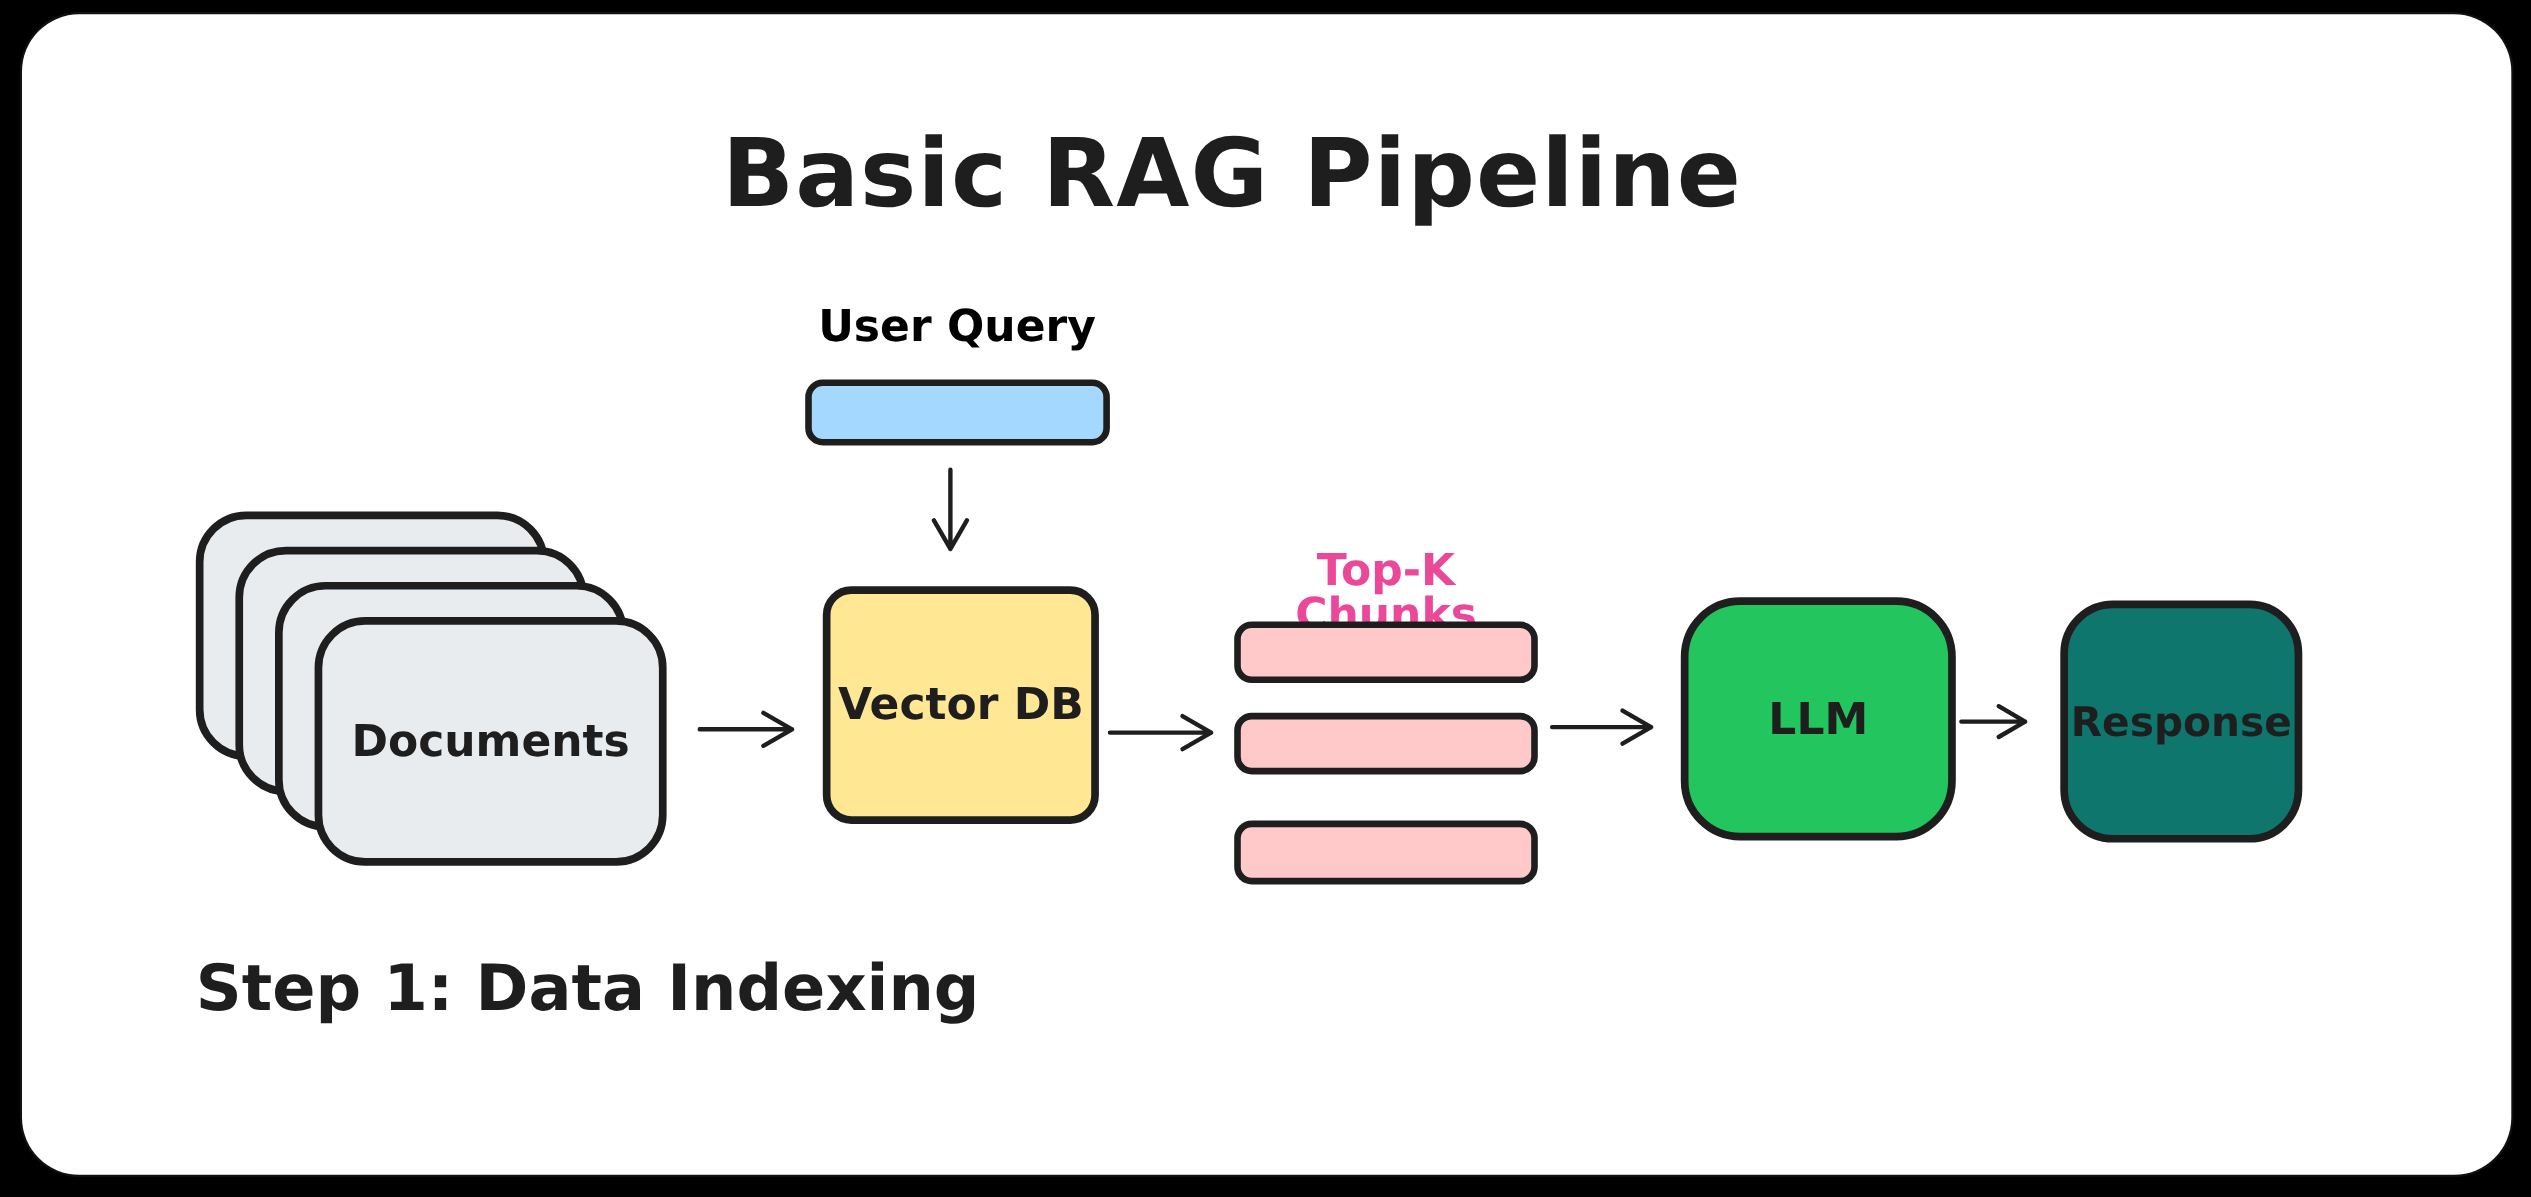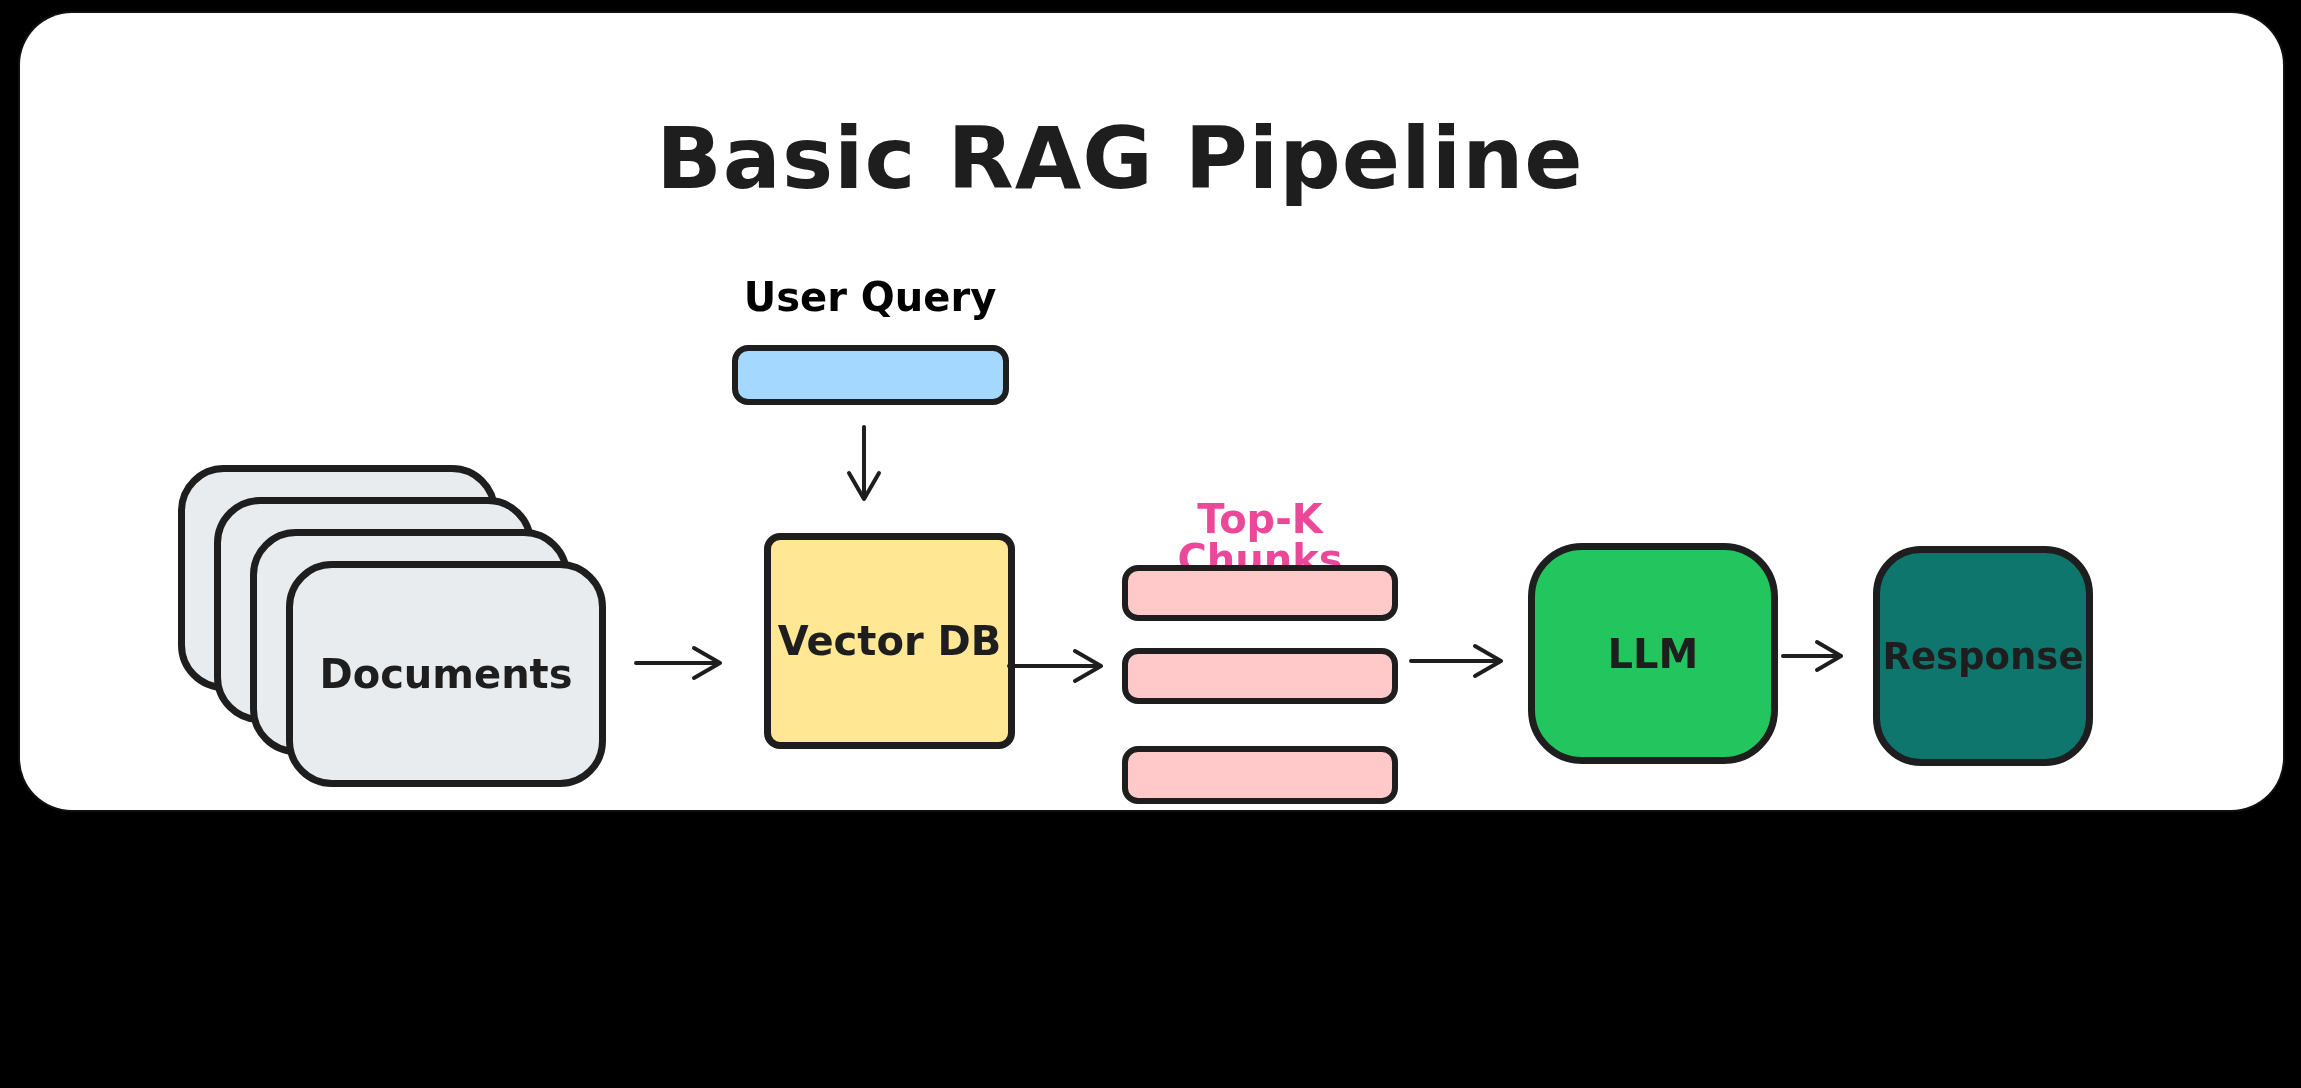--- a/index.html
+++ b/index.html
@@ -11,21 +11,21 @@
   .stage {
     position: relative;
     width: 2301px;
     height: 1088px;
     background: var(--canvas_bg, #000);
     overflow: hidden;
   }
   .card {
     position: absolute;
     left: 20px; top: 13px;
-    width: 2263px; height: 797px;
+    width: 2263px; height: 1055px;
     background: var(--card_bg, #fff);
     border-radius: 52px;
     box-shadow: 0 0 0 2px rgba(30,30,30,.55);
   }
   .title {
     position: absolute;
     left: 550px; top: 98px; width: 1100px;
     text-align: center;
     font-size: 86px; font-weight: 700;
     letter-spacing: 1px;
@@ -61,21 +61,21 @@
   .doc1 { left: 158px; top: 452px; }
   .doc2 { left: 194px; top: 484px; }
   .doc3 { left: 230px; top: 516px; }
   .doc4 { left: 266px; top: 548px; display: flex; align-items: center; justify-content: center; }
   .node {
     position: absolute;
     border: 7px solid var(--stroke, #1e1e1e);
     box-sizing: border-box;
     display: flex; align-items: center; justify-content: center;
   }
-  .vector-db { left: 728px; top: 520px; width: 251px; height: 216px; border-radius: 16px; margin-left: 16px; }
+  .vector-db { left: 728px; top: 520px; width: 251px; height: 216px; border-radius: 26px; }
   .llm      { left: 1508px; top: 530px; width: 250px; height: 221px; border-radius: 54px; }
   .response { left: 1853px; top: 533px; width: 220px; height: 220px; border-radius: 48px; }
   .node-label {
     font-size: 40px; font-weight: 600;
     color: var(--stroke, #1e1e1e);
     line-height: 1;
     white-space: nowrap;
   }
   .response .node-label { font-size: 37px; }
   .step-caption {
@@ -146,15 +146,16 @@
     </div>
 
     <svg class="arrow" style="left:1761px; top:621px" width="66" height="44" viewBox="0 0 66 44">
       <path d="M2 22 L60 22 M60 22 L36 8 M60 22 L36 36"></path>
     </svg>
 
     <div class="node response" style="background: #0f766e;">
       <span class="node-label">Response</span>
     </div>
 
+    <div class="step-caption step1">Step 1: Data Indexing</div>
 
   </div>
 </div>
 
 </body></html>

